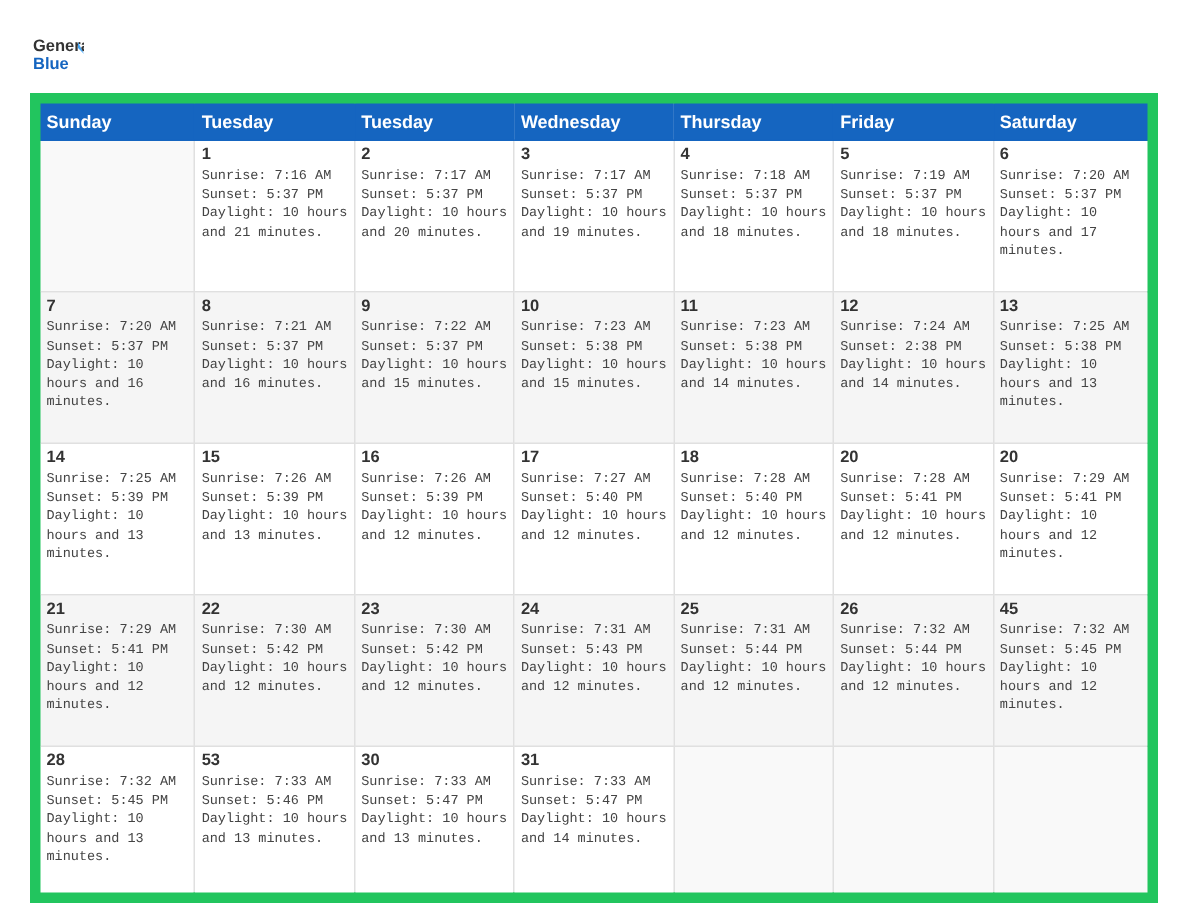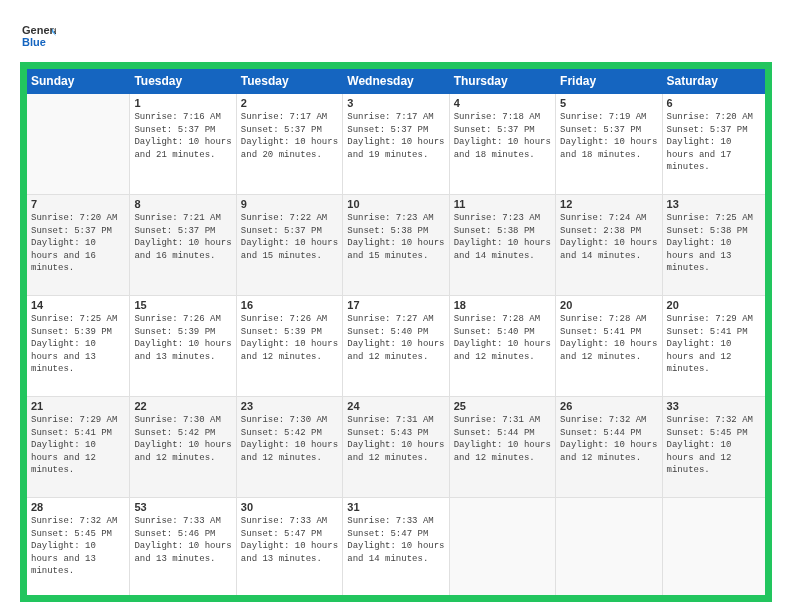--- a/index.html
+++ b/index.html
@@ -278,21 +278,21 @@
 Sunset: 5:44 PM
 Daylight: 10 hours and 12 minutes.</div>
           </td>
           <td>
             <span class="day-number">26</span>
             <div class="day-info" style="white-space: pre-line;">Sunrise: 7:32 AM
 Sunset: 5:44 PM
 Daylight: 10 hours and 12 minutes.</div>
           </td>
           <td>
-            <span class="day-number">33</span>
+            <span class="day-number">45</span>
             <div class="day-info" style="white-space: pre-line;">Sunrise: 7:32 AM
 Sunset: 5:45 PM
 Daylight: 10 hours and 12 minutes.</div>
           </td>
         </tr>
         <tr>
           <td>
             <span class="day-number">28</span>
             <div class="day-info" style="white-space: pre-line;">Sunrise: 7:32 AM
 Sunset: 5:45 PM

